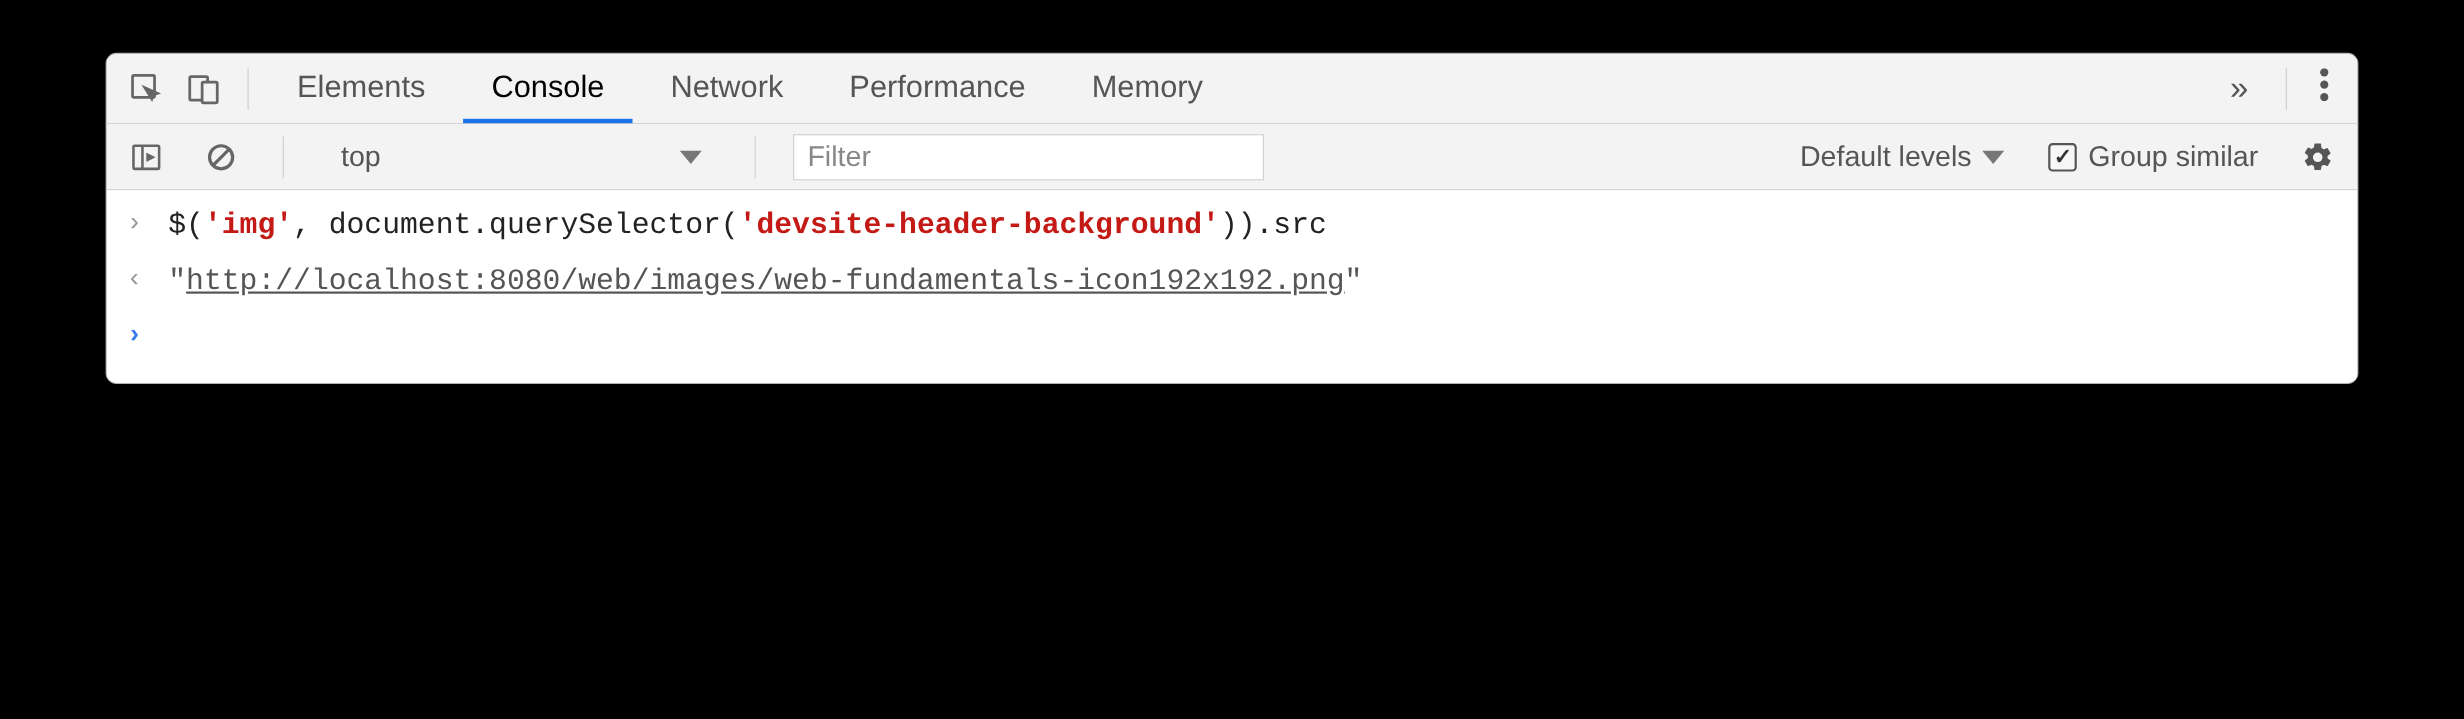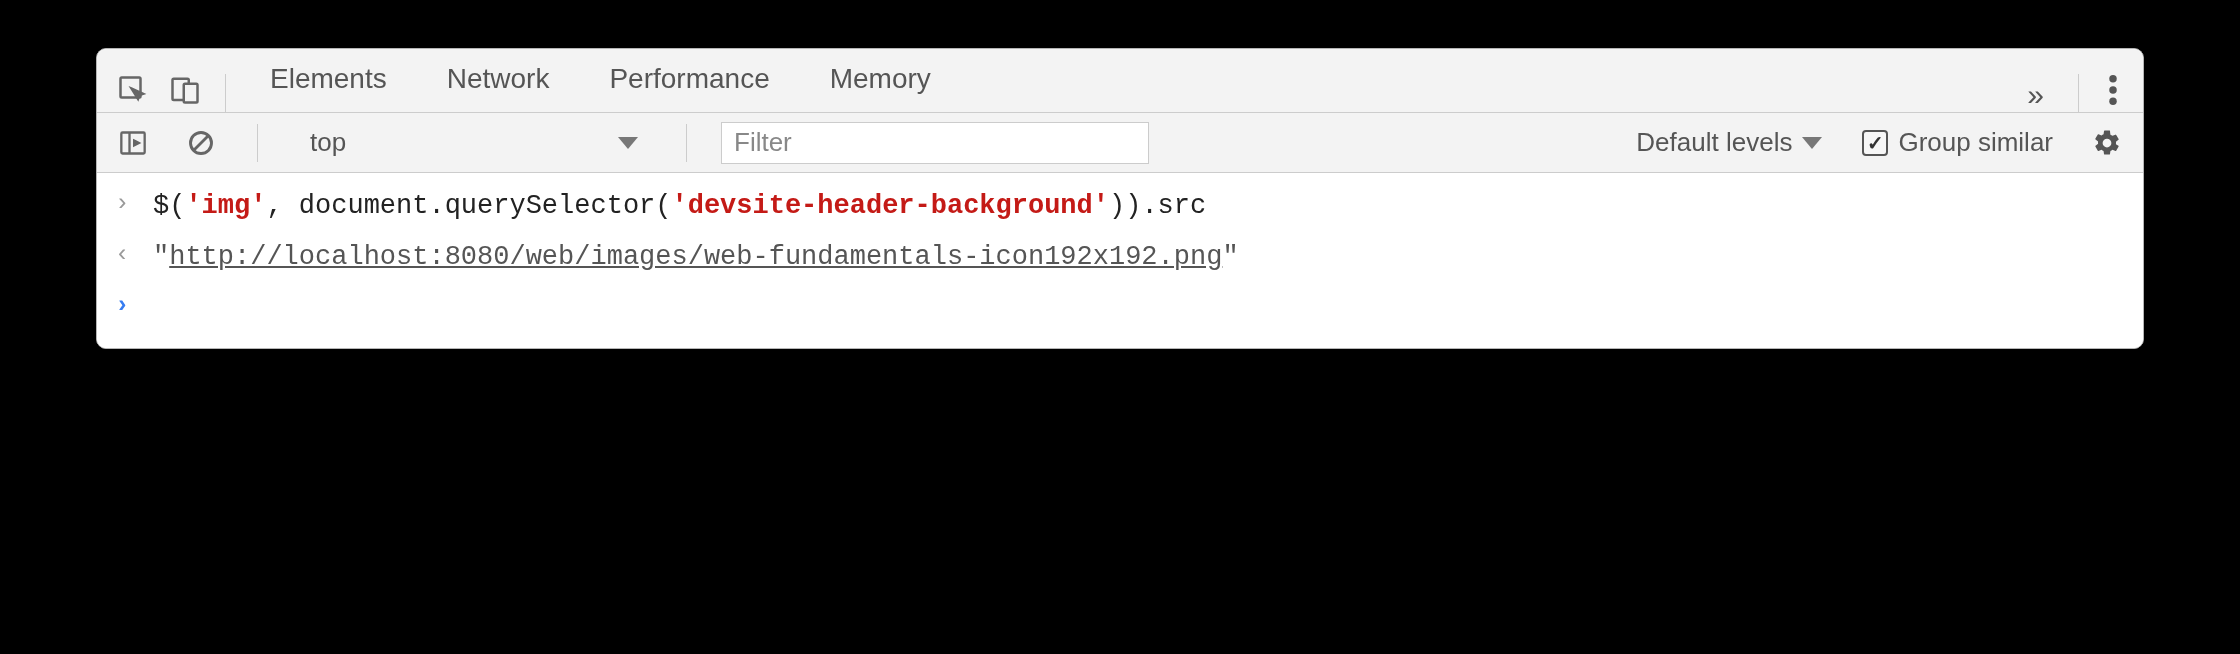--- a/index.html
+++ b/index.html
@@ -43,21 +43,21 @@
   .tl-max   { background:#28c940; border:1px solid #1dad2b; }
   .title {
     position:absolute; left:0; right:0; text-align:center;
     font-size: 20px; color:#4a4a4a; pointer-events:none;
   }
   
   .tabs {
     height: 64px;
     border-bottom: 1px solid #ccc;
     display:flex;
-    align-items:flex-end;
+    align-items:center;
     padding: 0 14px;
     gap: 8px;
     background:#f3f3f3;
   }
   .tool-icon {
     width: 44px; height: 44px;
     display:flex; align-items:center; justify-content:center;
     color:#666;
   }
   .sep {
@@ -168,20 +168,21 @@
     </div>
     <div class="tool-icon">
       <svg width="30" height="30" viewBox="0 0 24 24" fill="none" stroke="#666" stroke-width="2">
         <rect x="2" y="3" width="13" height="17" rx="1"></rect>
         <rect x="11" y="7" width="11" height="15" rx="1" fill="#f3f3f3"></rect>
       </svg>
     </div>
     <div class="sep"></div>
 
     <div class="tab">Elements</div>
+    <div class="tab active">Console</div>
     <div class="tab">Network</div>
     <div class="tab">Performance</div>
     <div class="tab">Memory</div>
 
     <div class="spacer"></div>
     <div class="more-tabs">»</div>
     <div class="sep"></div>
     <div class="kebab">
       <svg width="8" height="30" viewBox="0 0 6 24" fill="#555">
         <circle cx="3" cy="3" r="3"></circle>

